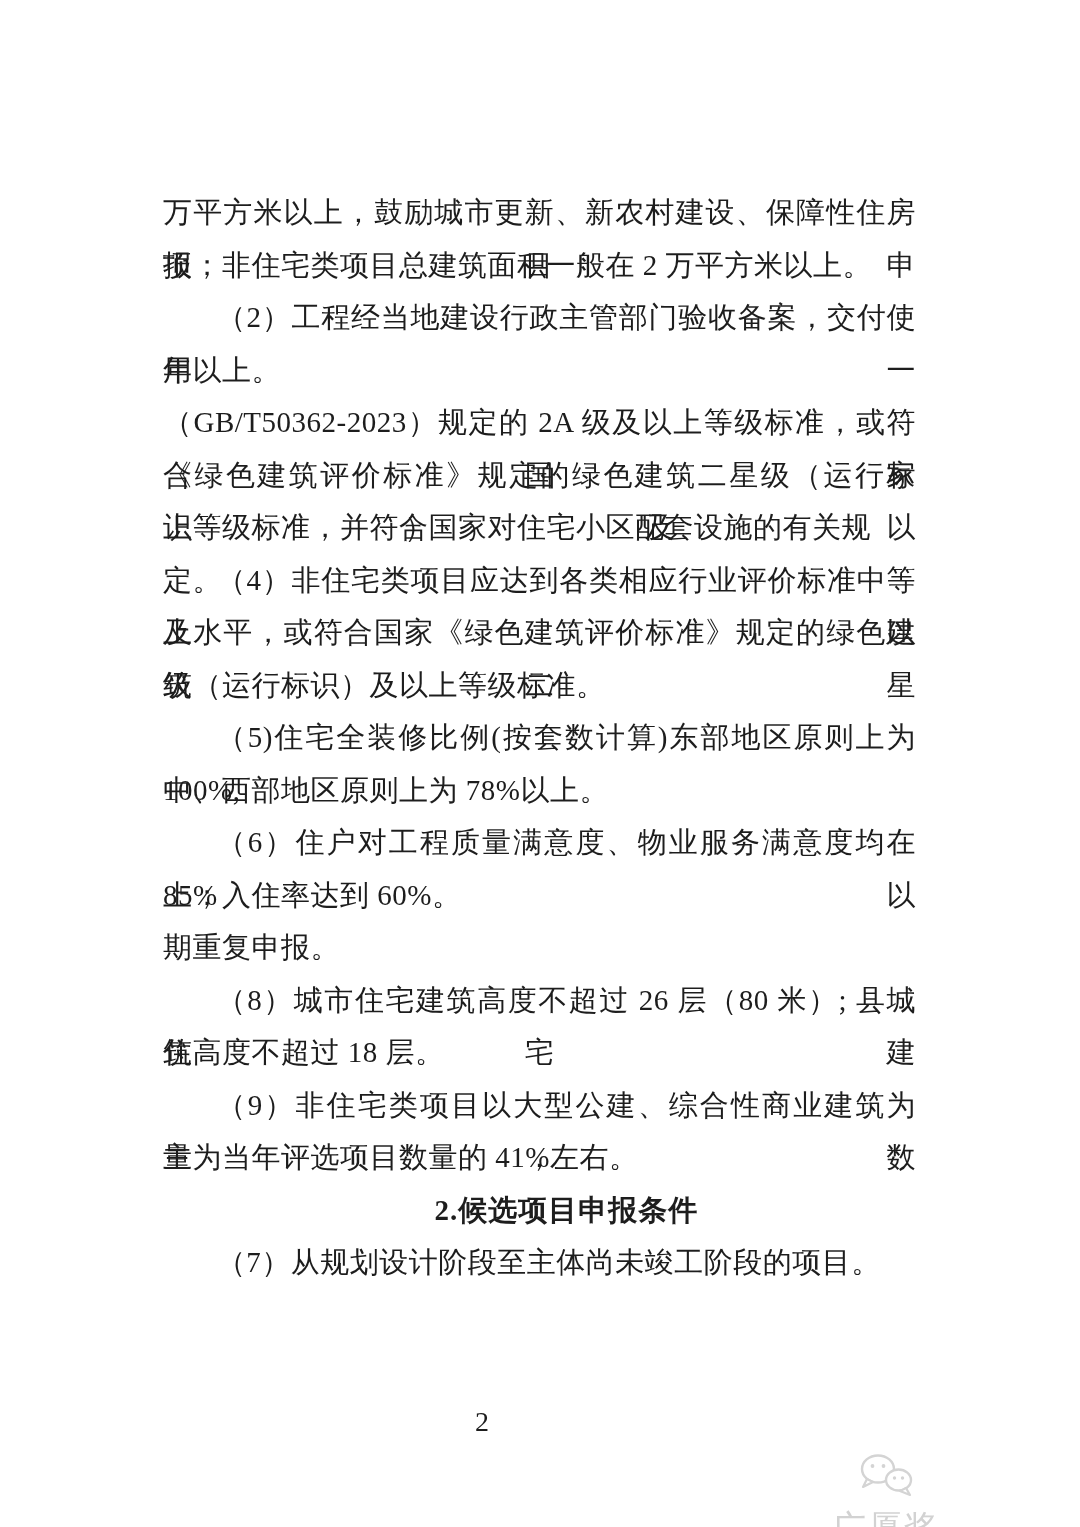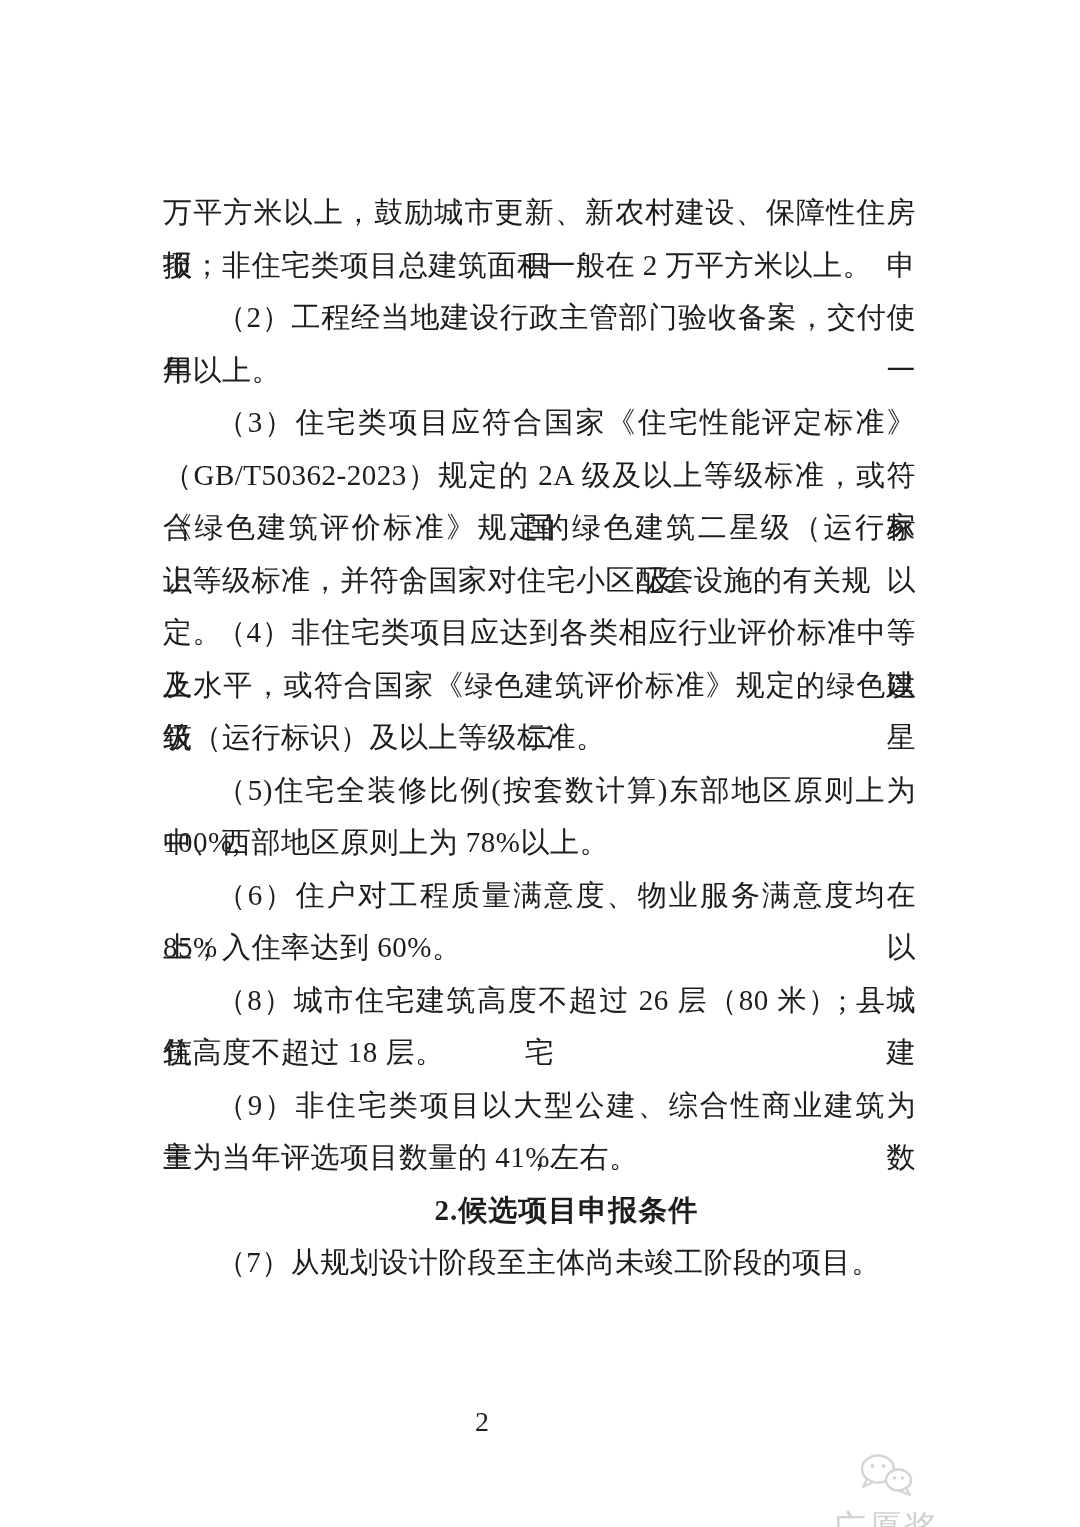--- a/index.html
+++ b/index.html
@@ -61,31 +61,31 @@
 <body>
 
 <div class="page">
 
   <main class="doc-body">
 
   <div class="line fill">万平方米以上，鼓励城市更新、新农村建设、保障性住房项目申</div>
       <div class="line">报；非住宅类项目总建筑面积一般在 2 万平方米以上。</div>
       <div class="line fill indent">（2）工程经当地建设行政主管部门验收备案，交付使用一</div>
       <div class="line">年以上。</div>
-      <div class="line fill indent">（3）住宅类项目应符合国家《住宅性能评定标准》</div>
       <div class="line fill">（GB/T50362-2023）规定的 2A 级及以上等级标准，或符合国家</div>
       <div class="line fill">《绿色建筑评价标准》规定的绿色建筑二星级（运行标识）及以</div>
       <div class="line">上等级标准，并符合国家对住宅小区配套设施的有关规定。</div>
       <div class="line fill indent">（4）非住宅类项目应达到各类相应行业评价标准中等及以</div>
       <div class="line fill">上水平，或符合国家《绿色建筑评价标准》规定的绿色建筑二星</div>
       <div class="line">级（运行标识）及以上等级标准。</div>
       <div class="line fill indent">（5)住宅全装修比例(按套数计算)东部地区原则上为 100%,</div>
       <div class="line">中、西部地区原则上为 78%以上。</div>
       <div class="line fill indent">（6）住户对工程质量满意度、物业服务满意度均在 85%以</div>
       <div class="line">上；入住率达到 60%。</div>
+      <div class="line">期重复申报。</div>
       <div class="line fill indent">（8）城市住宅建筑高度不超过 26 层（80 米）; 县城住宅建</div>
       <div class="line">筑高度不超过 18 层。</div>
       <div class="line fill indent">（9）非住宅类项目以大型公建、综合性商业建筑为主，数</div>
       <div class="line">量为当年评选项目数量的 41%左右。</div>
       <div class="line indent bold">2.候选项目申报条件</div>
       <div class="line indent">（7）从规划设计阶段至主体尚未竣工阶段的项目。</div>
     </main>
 
   <div class="page-number">2</div>
 

